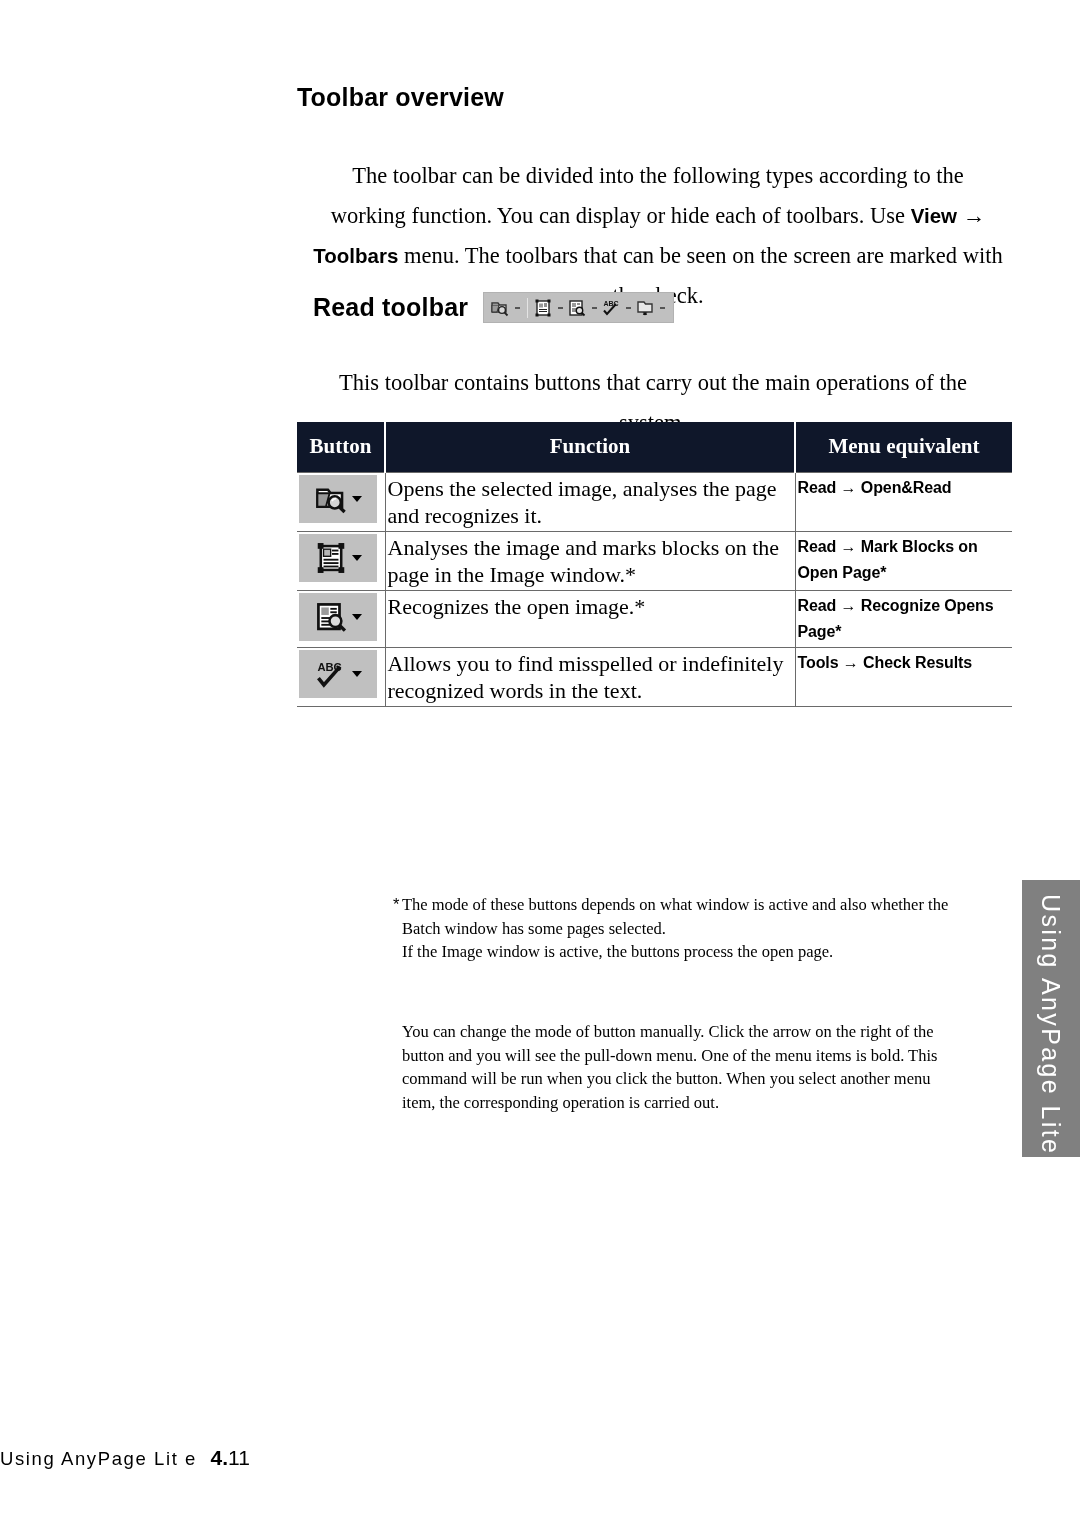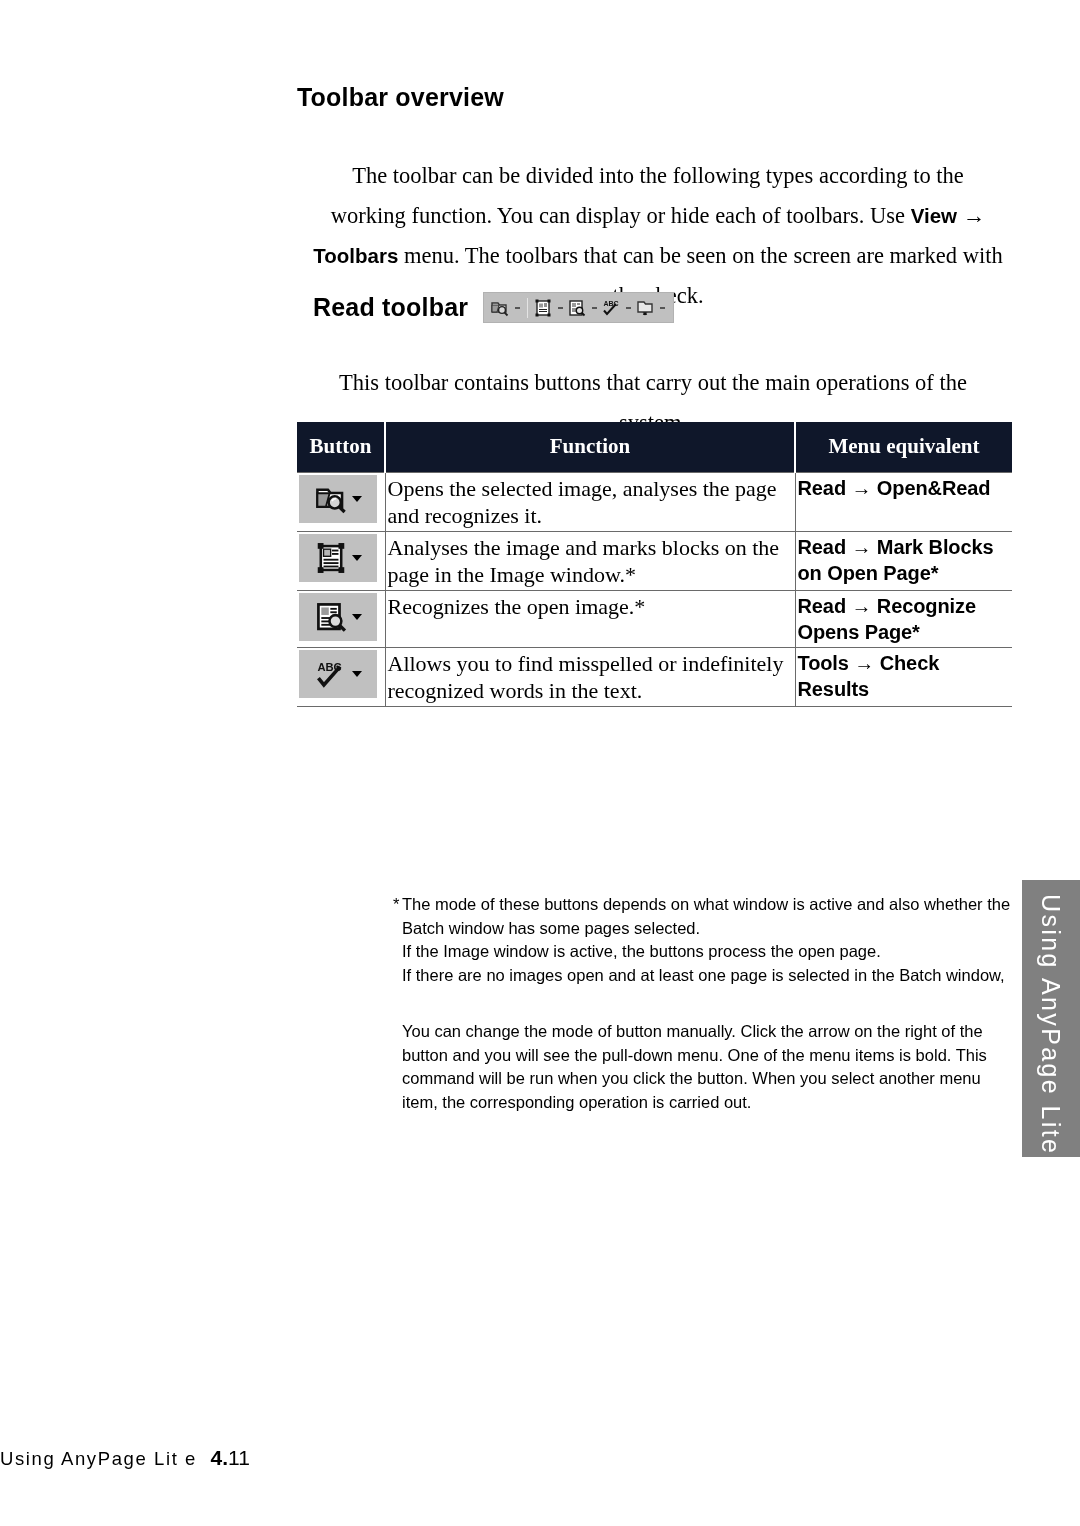--- a/index.html
+++ b/index.html
@@ -94,21 +94,21 @@
   .col-menu{ width:217px; }
 
   td.cell-btn { padding:9px 0 9px 5px; }
   td.cell-fn {
     font-family:"Liberation Serif", serif;
     font-size:22px; line-height:27px;
     padding:10px 8px 12px 14px;
   }
   td.cell-menu {
     font-family:"Liberation Sans", sans-serif;
-    font-size:20px; font-weight:bold; line-height:26px;
+    font-size:16px; font-weight:bold; line-height:26px;
     padding:14px 6px 12px 8px;
     letter-spacing:-0.1px;
   }
 
   
   .btn-cell {
     width:78px; height:48px;
     background:#c0c0c0;
     display:flex; align-items:center; justify-content:center;
     gap:4px;
@@ -118,21 +118,21 @@
   
   .footnote {
     position:absolute; left:105px;
     font-family:"Liberation Sans", sans-serif;
     font-size:16.5px; line-height:23.5px;
     width:600px;
   }
   #fn1 { top:893px; }
   #fn1 .star { position:absolute; left:-9px; top:0; }
   #fn2 { top:1020px; }
-  .fn-line { white-space:nowrap; }
+  .fn-line { white-space:nowrap;font-family:Liberation Serif, serif; }
 
   
   .side-tab {
     position:absolute;
     right:0; top:880px;
     width:58px; height:277px;
     background:#808080;
   }
   .side-tab span {
     display:block;
@@ -344,21 +344,20 @@
 
 
       </tbody>
     </table>
 
     <div class="footnote" id="fn1">
       <span class="star">*</span>
       <div class="fn-line">The mode of these buttons depends on what window is active and also whether the</div>
       <div class="fn-line">Batch window has some pages selected.</div>
       <div class="fn-line">If the Image window is active, the buttons process the open page.</div>
-      <div class="fn-line">If there are no images open and at least one page is selected in the Batch window,</div>
     </div>
 
     <div class="footnote" id="fn2">
       <div class="fn-line">You can change the mode of button manually. Click the arrow on the right of the</div>
       <div class="fn-line">button and you will see the pull-down menu. One of the menu items is bold. This</div>
       <div class="fn-line">command will be run when you click the button. When you select another menu</div>
       <div class="fn-line">item, the corresponding operation is carried out.</div>
     </div>
 
   </div>

